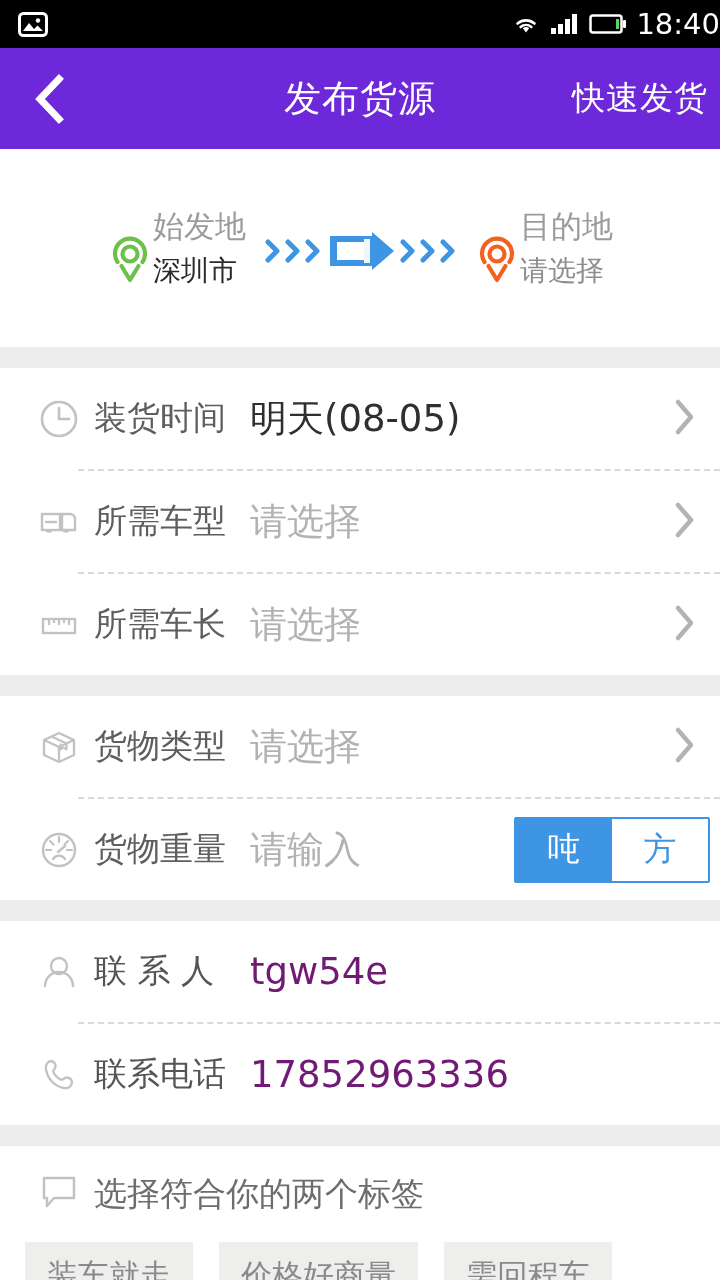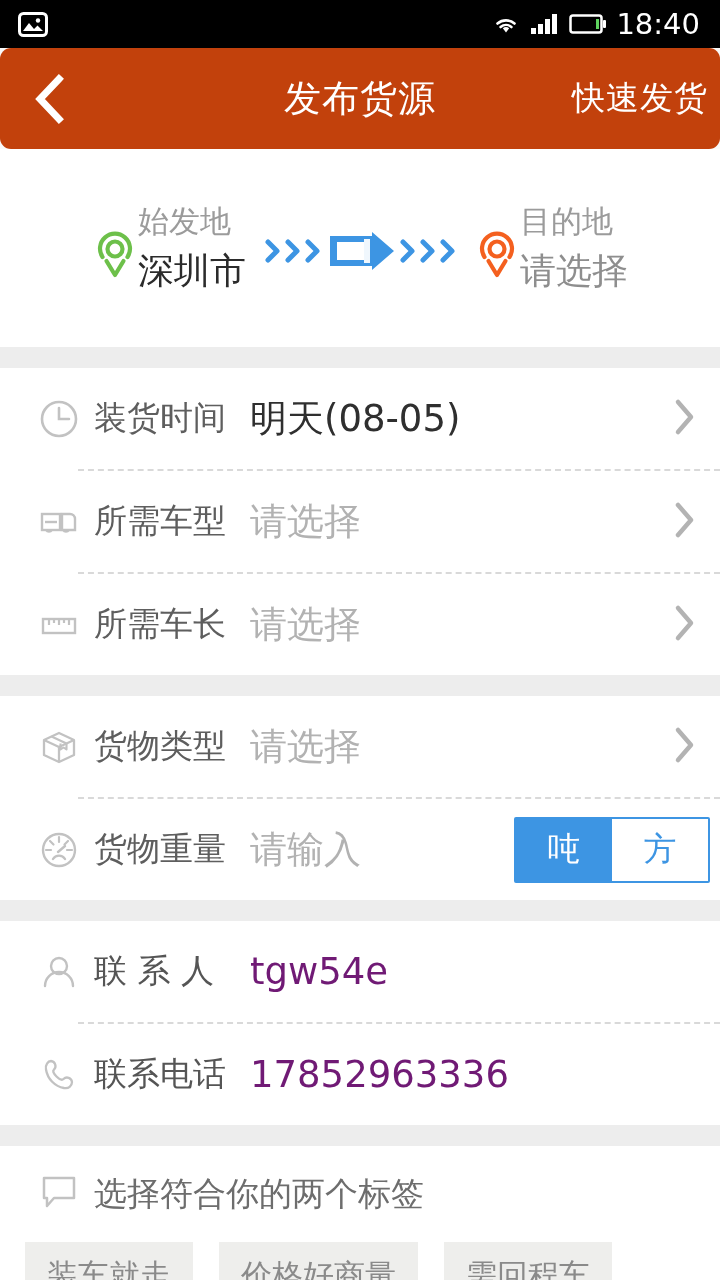--- a/index.html
+++ b/index.html
@@ -8,34 +8,34 @@
     background: #ffffff;
     font-family: "DejaVu Sans", "Liberation Sans", sans-serif;
     overflow: hidden;
   }
   .screen { position: relative; width: 720px; height: 1280px; background: #fafafa; }
 
   
   .statusbar {
     height: 48px; background: #000; color: #fff;
     display: flex; align-items: center; justify-content: space-between;
-    padding: 0 20px 0 18px;
+    padding: 0 0 0 18px;
   }
   .sb-left { display: flex; align-items: center; gap: 10px; }
   .sb-right { display: flex; align-items: center; gap: 9px; }
   .sb-time { font-size: 29px; letter-spacing: 0px; color: #fff; line-height: 1; }
   .ico-photo { width: 30px; height: 25px; }
   .ico-wifi { width: 30px; height: 24px; }
   .ico-signal { width: 30px; height: 24px; }
   .ico-batt { width: 38px; height: 22px; }
 
   
   .header {
-    height: 101px; background: #c2410c; position: relative;
-    display: flex; align-items: center; border-radius: 11px;
+    height: 101px; background: #6d28d9; position: relative;
+    display: flex; align-items: center;
   }
   .back-btn {
     position: absolute; left: 14px; top: 0; height: 101px; width: 70px;
     display: flex; align-items: center; justify-content: center;
   }
   .hdr-title {
     position: absolute; left: 0; right: 0; text-align: center;
     color: #fff; font-size: 37px; letter-spacing: 1px;
   }
   .hdr-action {
@@ -46,21 +46,21 @@
   
   .route {
     background: #fff; height: 198px; position: relative;
     display: flex; align-items: center; justify-content: center;
   }
   .route-inner { display: flex; align-items: center; }
   .route-end { display: flex; align-items: flex-start; font-family: Liberation Serif, serif; }
   .pin { margin-top: 26px; }
   .route-texts { display: flex; flex-direction: column; }
   .route-label { font-size: 31px; color: #9b9b9b; line-height: 1.35; }
-  .route-value { font-size: 36px; color: #2b2b2b; line-height: 1.35; margin-top: 4px; }
+  .route-value { font-size: 28px; color: #2b2b2b; line-height: 1.35; margin-top: 4px; }
   .route-value.placeholder { color: #8e8e8e; }
   .route-mid { margin: 0 14px; padding-top: 10px; }
 
   
   .gap { background: #ededed; height: 21px; }
   .group { background: #fff; padding: 0 0 0 0; }
   .row {
     display: flex; align-items: center; height: 101px;
     padding: 0 22px 0 22px; position: relative; margin-left: 16px;
   }

